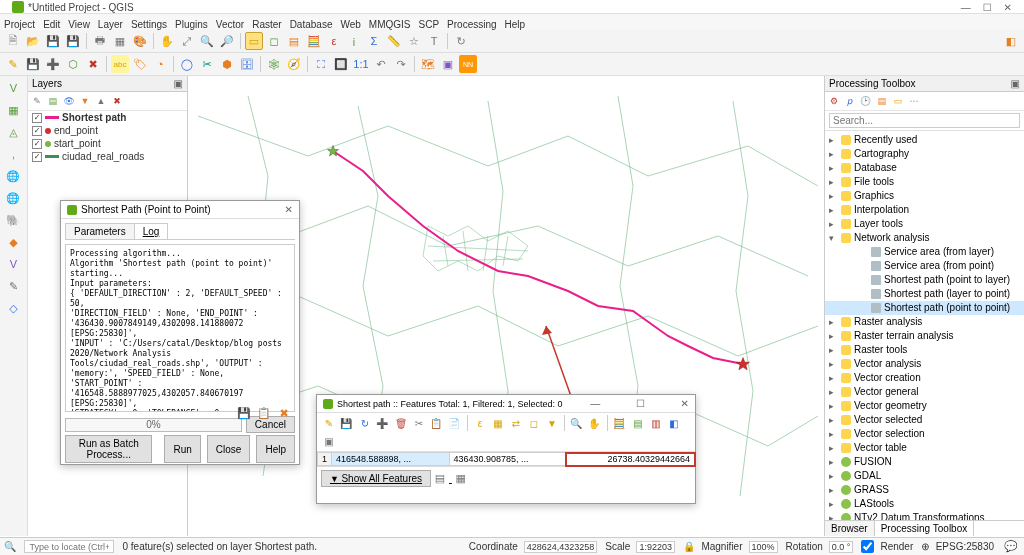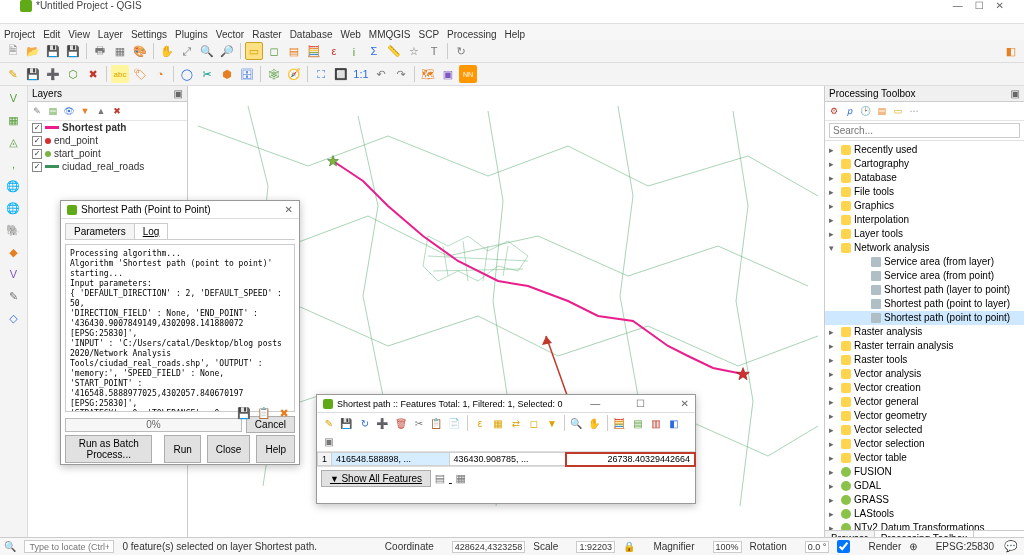--- a/index.html
+++ b/index.html
@@ -1,19 +1,19 @@
 <!DOCTYPE html>
 <html><head>
 <meta charset="utf-8">
 <style>
 * { box-sizing: border-box; margin: 0; padding: 0; font-family: "Segoe UI", Tahoma, sans-serif; font-size: 10px; }
 body { width: 1024px; height: 555px; background: #fff; overflow: hidden; position: relative; }
 
 
-.titlebar { height: 24px; background: #fff; display: flex; align-items: flex-start; padding: 0 20px; border-bottom: 1px solid #e0e0e0; }
+.titlebar { height: 14px; background: #fff; display: flex; align-items: flex-end; padding: 0 12px; border-bottom: 1px solid #e0e0e0; }
 .titlebar .qicon { width: 12px; height: 12px; background: #60a917; border-radius: 2px; margin-right: 4px; }
 .titlebar .title { flex: 1; color: #444; }
 .titlebar .winbtns { display: flex; gap: 12px; color: #666; }
 
 
 .menubar { height: 16px; background: #f7f7f7; display: flex; align-items: flex-end; padding: 0 4px; gap: 8px; color: #333; }
 .menubar span { cursor: default; }
 
 
 .toolbar { background: #f4f4f4; border-bottom: 1px solid #ddd; padding: 2px 4px; display: flex; align-items: center; gap: 2px; flex-wrap: wrap; }
@@ -82,21 +82,21 @@
 .attr-table th{ background:#f3f3f3; text-align:center; }
 .attr-table .rowhdr{ background:#f3f3f3; text-align:center; width:14px;}
 .attr-table td.sel{ background:#d6ecff; }
 .cost-highlight{ outline:2px solid #c0392b; outline-offset:-1px; }
 .at-footer{ border-top:1px solid #ddd; padding:2px 4px; display:flex; align-items:center; justify-content:flex-start;text-decoration:underline; }
 
 
 .statusbar{ position:absolute; bottom:0; left:0; right:0; height:18px; border-top:1px solid #ccc; background:#f7f7f7; display:flex; align-items:center; padding:0 4px; gap:8px; color:#333; }
 .statusbar .srch{ border:1px solid #ccc; padding:0 4px; width:90px; height:13px; font-size:9px; }
 .statusbar .mid{ flex:1; }
-.statusbar .field{ display:flex; align-items:center; gap:18px; }
+.statusbar .field{ display:flex; align-items:center; gap:6px; }
 .statusbar .inp{ border:1px solid #ccc; background:#fff; padding:0 2px; font-size:9px; height:12px; }
 
 
 .marker-start{ position:absolute; width:12px; height:12px; }
 .marker-end{ position:absolute; width:14px; height:14px; }
 </style>
 </head>
 <body>
 
 <div class="titlebar">
@@ -339,26 +339,26 @@
           <span>Service area (from layer)</span>
         </div>
         <div class="tree-item lvl2">
           <span class="exp"></span>
           <span class="tico ico-alg"></span>
           <span>Service area (from point)</span>
         </div>
         <div class="tree-item lvl2">
           <span class="exp"></span>
           <span class="tico ico-alg"></span>
-          <span>Shortest path (layer to point)</span>
+          <span>Shortest path (point to layer)</span>
         </div>
         <div class="tree-item lvl2">
           <span class="exp"></span>
           <span class="tico ico-alg"></span>
-          <span>Shortest path (point to layer)</span>
+          <span>Shortest path (layer to point)</span>
         </div>
         <div class="tree-item lvl2 sel">
           <span class="exp"></span>
           <span class="tico ico-alg"></span>
           <span>Shortest path (point to point)</span>
         </div>
         <div class="tree-item lvl0">
           <span class="exp">▸</span>
           <span class="tico ico-q"></span>
           <span>Raster analysis</span>

